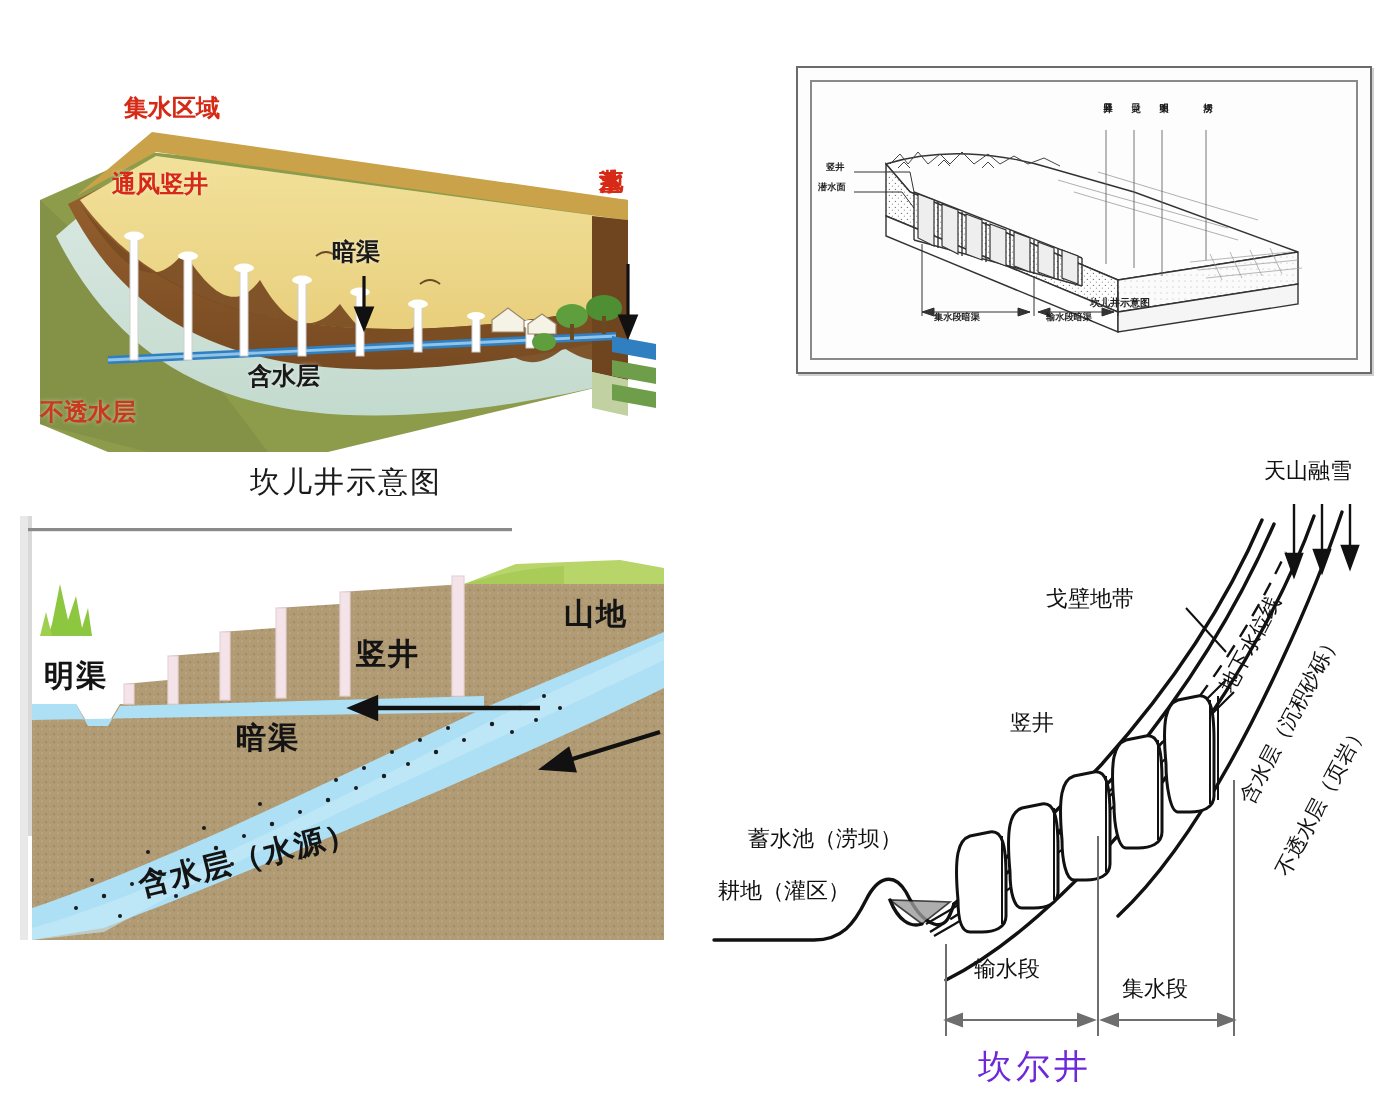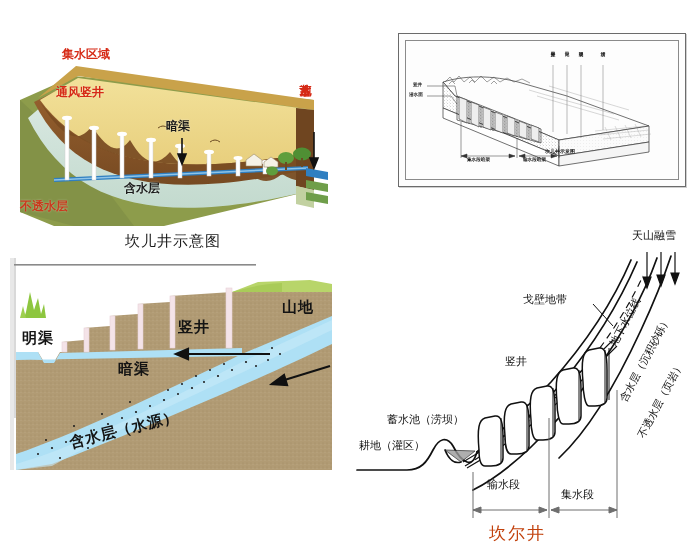--- a/index.html
+++ b/index.html
@@ -29,21 +29,21 @@
 
   
   #p3{left:10px;top:258px;width:322px;height:212px;}
   .p3l{font-size:15px;color:#141414;font-weight:bold;letter-spacing:1px;}
 
   
   #p4{left:345px;top:222px;width:345px;height:335px;}
   .t4{position:absolute;white-space:nowrap;color:#111;font-size:11px;}
   .t4.rot{transform-origin:0 0;}
   #p4 .title4{position:absolute;left:0;top:300px;width:345px;text-align:center;
-              font-size:17px;color:#c2410c;letter-spacing:2px;}
+              font-size:17px;color:#6d28d9;letter-spacing:2px;}
   svg{display:block;}
 </style>
 </head>
 <body>
 
 <div class="panel" id="p1">
   <svg class="stage" width="318" height="190" viewBox="0 0 318 190">
     <defs>
       <linearGradient id="sandG" x1="0" y1="0" x2="0" y2="1">
         <stop offset="0" stop-color="#f2e19a"></stop>
@@ -422,20 +422,20 @@
   </svg>
 
   <span class="t4" style="left:287px;top:6px;">天山融雪</span>
   <span class="t4" style="left:178px;top:70px;">戈壁地带</span>
 
   <span class="t4 rot" style="left:262px;top:120px;transform:rotate(-62deg);font-size:10.5px;">地下水位线</span>
   <span class="t4 rot" style="left:272px;top:176px;transform:rotate(-62deg);font-size:10.5px;">含水层（沉积砂砾）</span>
   <span class="t4 rot" style="left:290px;top:212px;transform:rotate(-62deg);font-size:10.5px;">不透水层（页岩）</span>
 
   <span class="t4" style="left:160px;top:132px;">竖井</span>
-  <span class="t4" style="left:42px;top:190px;font-family:Liberation Serif, serif;">蓄水池（涝坝）</span>
+  <span class="t4" style="left:29px;top:190px;font-family:Liberation Serif, serif;">蓄水池（涝坝）</span>
   <span class="t4" style="left:14px;top:216px;">耕地（灌区）</span>
 
   <span class="t4" style="left:142px;top:255px;">输水段</span>
   <span class="t4" style="left:216px;top:265px;">集水段</span>
 
   <div class="title4">坎尔井</div>
 </div>
 
 </body></html>

